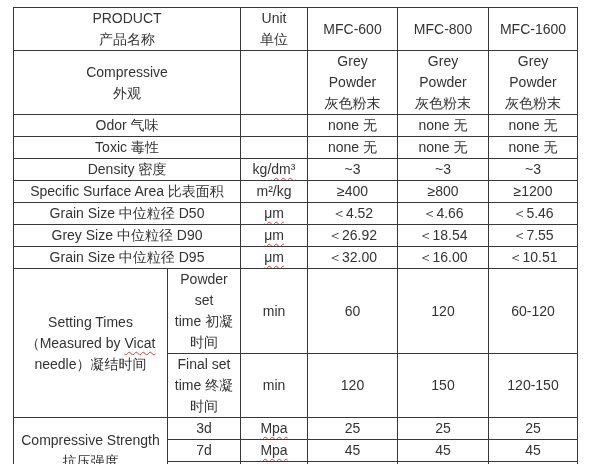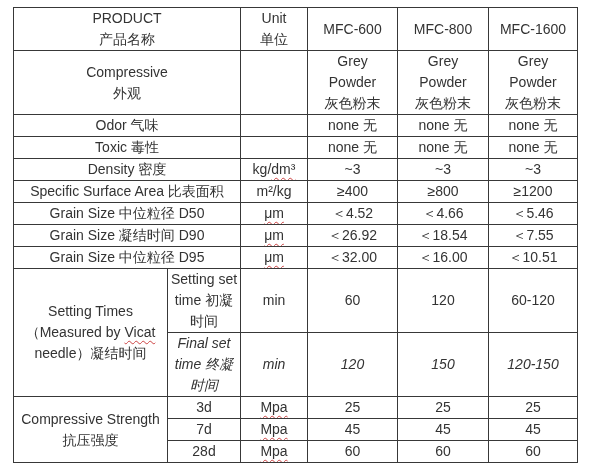--- a/index.html
+++ b/index.html
@@ -31,21 +31,21 @@
   table.spec td {
     border: 1px solid #383838;
     text-align: center;
     vertical-align: middle;
     padding: 0 2px;
     white-space: pre-line;
     overflow: hidden;
   }
   tr.h42  { height: 42px; }
   tr.h64  { height: 64px; }
-  tr.h63  { height: 63px; font-style: italic; }
+  tr.h63  { height: 63px; }
   tr.h22  { height: 22px; }
   tr.h21  { height: 21px; }
   .wavy {
     text-decoration: underline;
     text-decoration-style: wavy;
     text-decoration-color: #cc4343;
     text-decoration-thickness: 1px;
     text-underline-offset: 3px;
   }
 </style>
@@ -123,40 +123,40 @@
 
     <tr class="h22">
       <td colspan="2">Grain Size 中位粒径 D50</td>
       <td><span class="wavy">μm</span></td>
       <td>＜4.52</td>
       <td>＜4.66</td>
       <td>＜5.46</td>
     </tr>
 
     <tr class="h21">
-      <td colspan="2">Grain Size 凝结时间 D90</td>
+      <td colspan="2">Grey Size 中位粒径 D90</td>
       <td><span class="wavy">μm</span></td>
       <td>＜26.92</td>
       <td>＜18.54</td>
       <td>＜7.55</td>
     </tr>
 
     <tr class="h21">
       <td colspan="2">Grain Size 中位粒径 D95</td>
       <td><span class="wavy">μm</span></td>
       <td>＜32.00</td>
       <td>＜16.00</td>
       <td>＜10.51</td>
     </tr>
 
     <tr class="h64">
       <td rowspan="2"><span>Setting Times
 （Measured by </span><span class="wavy">Vicat</span><span>
 needle）凝结时间</span></td>
-      <td>Setting set
+      <td>Powder set
 time 初凝
 时间</td>
       <td>min</td>
       <td>60</td>
       <td>120</td>
       <td>60-120</td>
     </tr>
 
     <tr class="h63">
       <td>Final set

